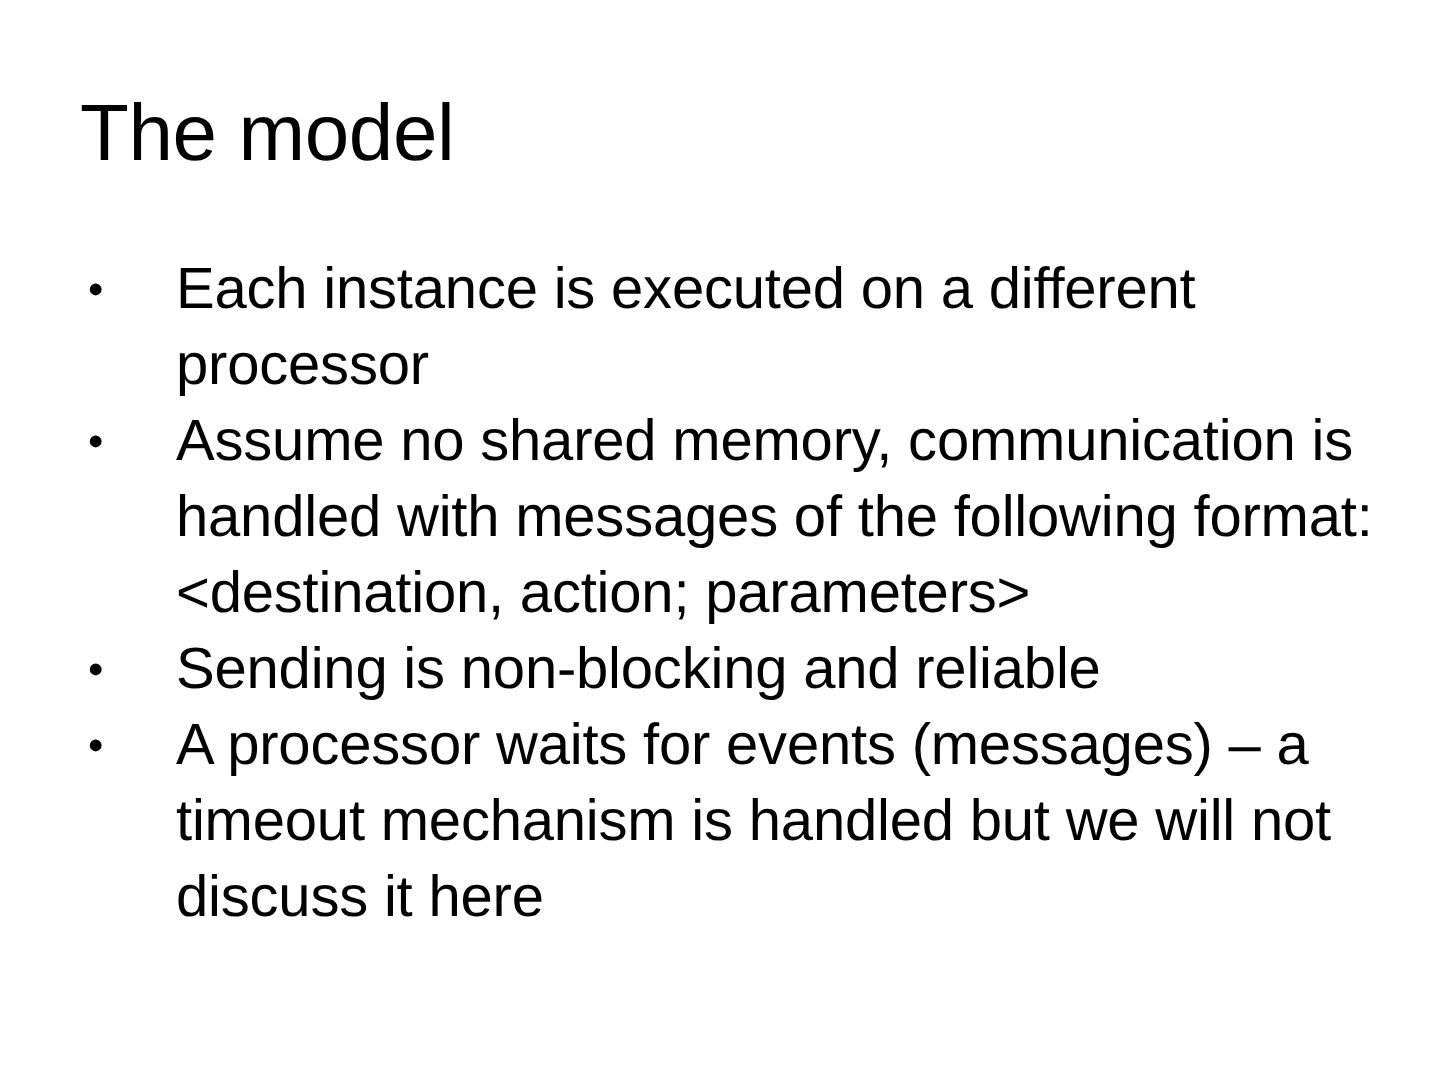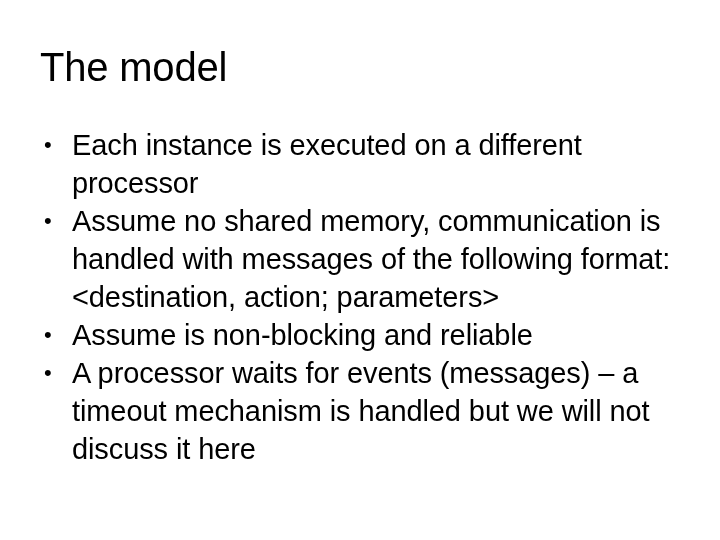--- a/index.html
+++ b/index.html
@@ -57,20 +57,21 @@
     left: 4px;
     top: 0;
     width: 20px;
     line-height: 38px;
     font-size: 22px;
     color: #000000;
     text-align: left;
   }
   .bullet-text {
     display: block;
+    margin-left: 16px;
   }
 </style>
 </head>
 <body>
 
 <div class="slide">
 
   <div class="slide-title">The model</div>
 
   <ul class="body-list">
@@ -80,21 +81,21 @@
       <span class="bullet-text">Each instance is executed on a different processor</span>
     </li>
 
     <li class="bullet-item">
       <span class="bullet-marker">•</span>
       <span class="bullet-text">Assume no shared memory, communication is handled with messages of the following format: &lt;destination, action; parameters&gt;</span>
     </li>
 
     <li class="bullet-item">
       <span class="bullet-marker">•</span>
-      <span class="bullet-text">Assume is non-blocking and reliable</span>
+      <span class="bullet-text">Sending is non-blocking and reliable</span>
     </li>
 
     <li class="bullet-item">
       <span class="bullet-marker">•</span>
       <span class="bullet-text">A processor waits for events (messages) – a timeout mechanism is handled but we will not discuss it here</span>
     </li>
 
   </ul>
 
 </div>

